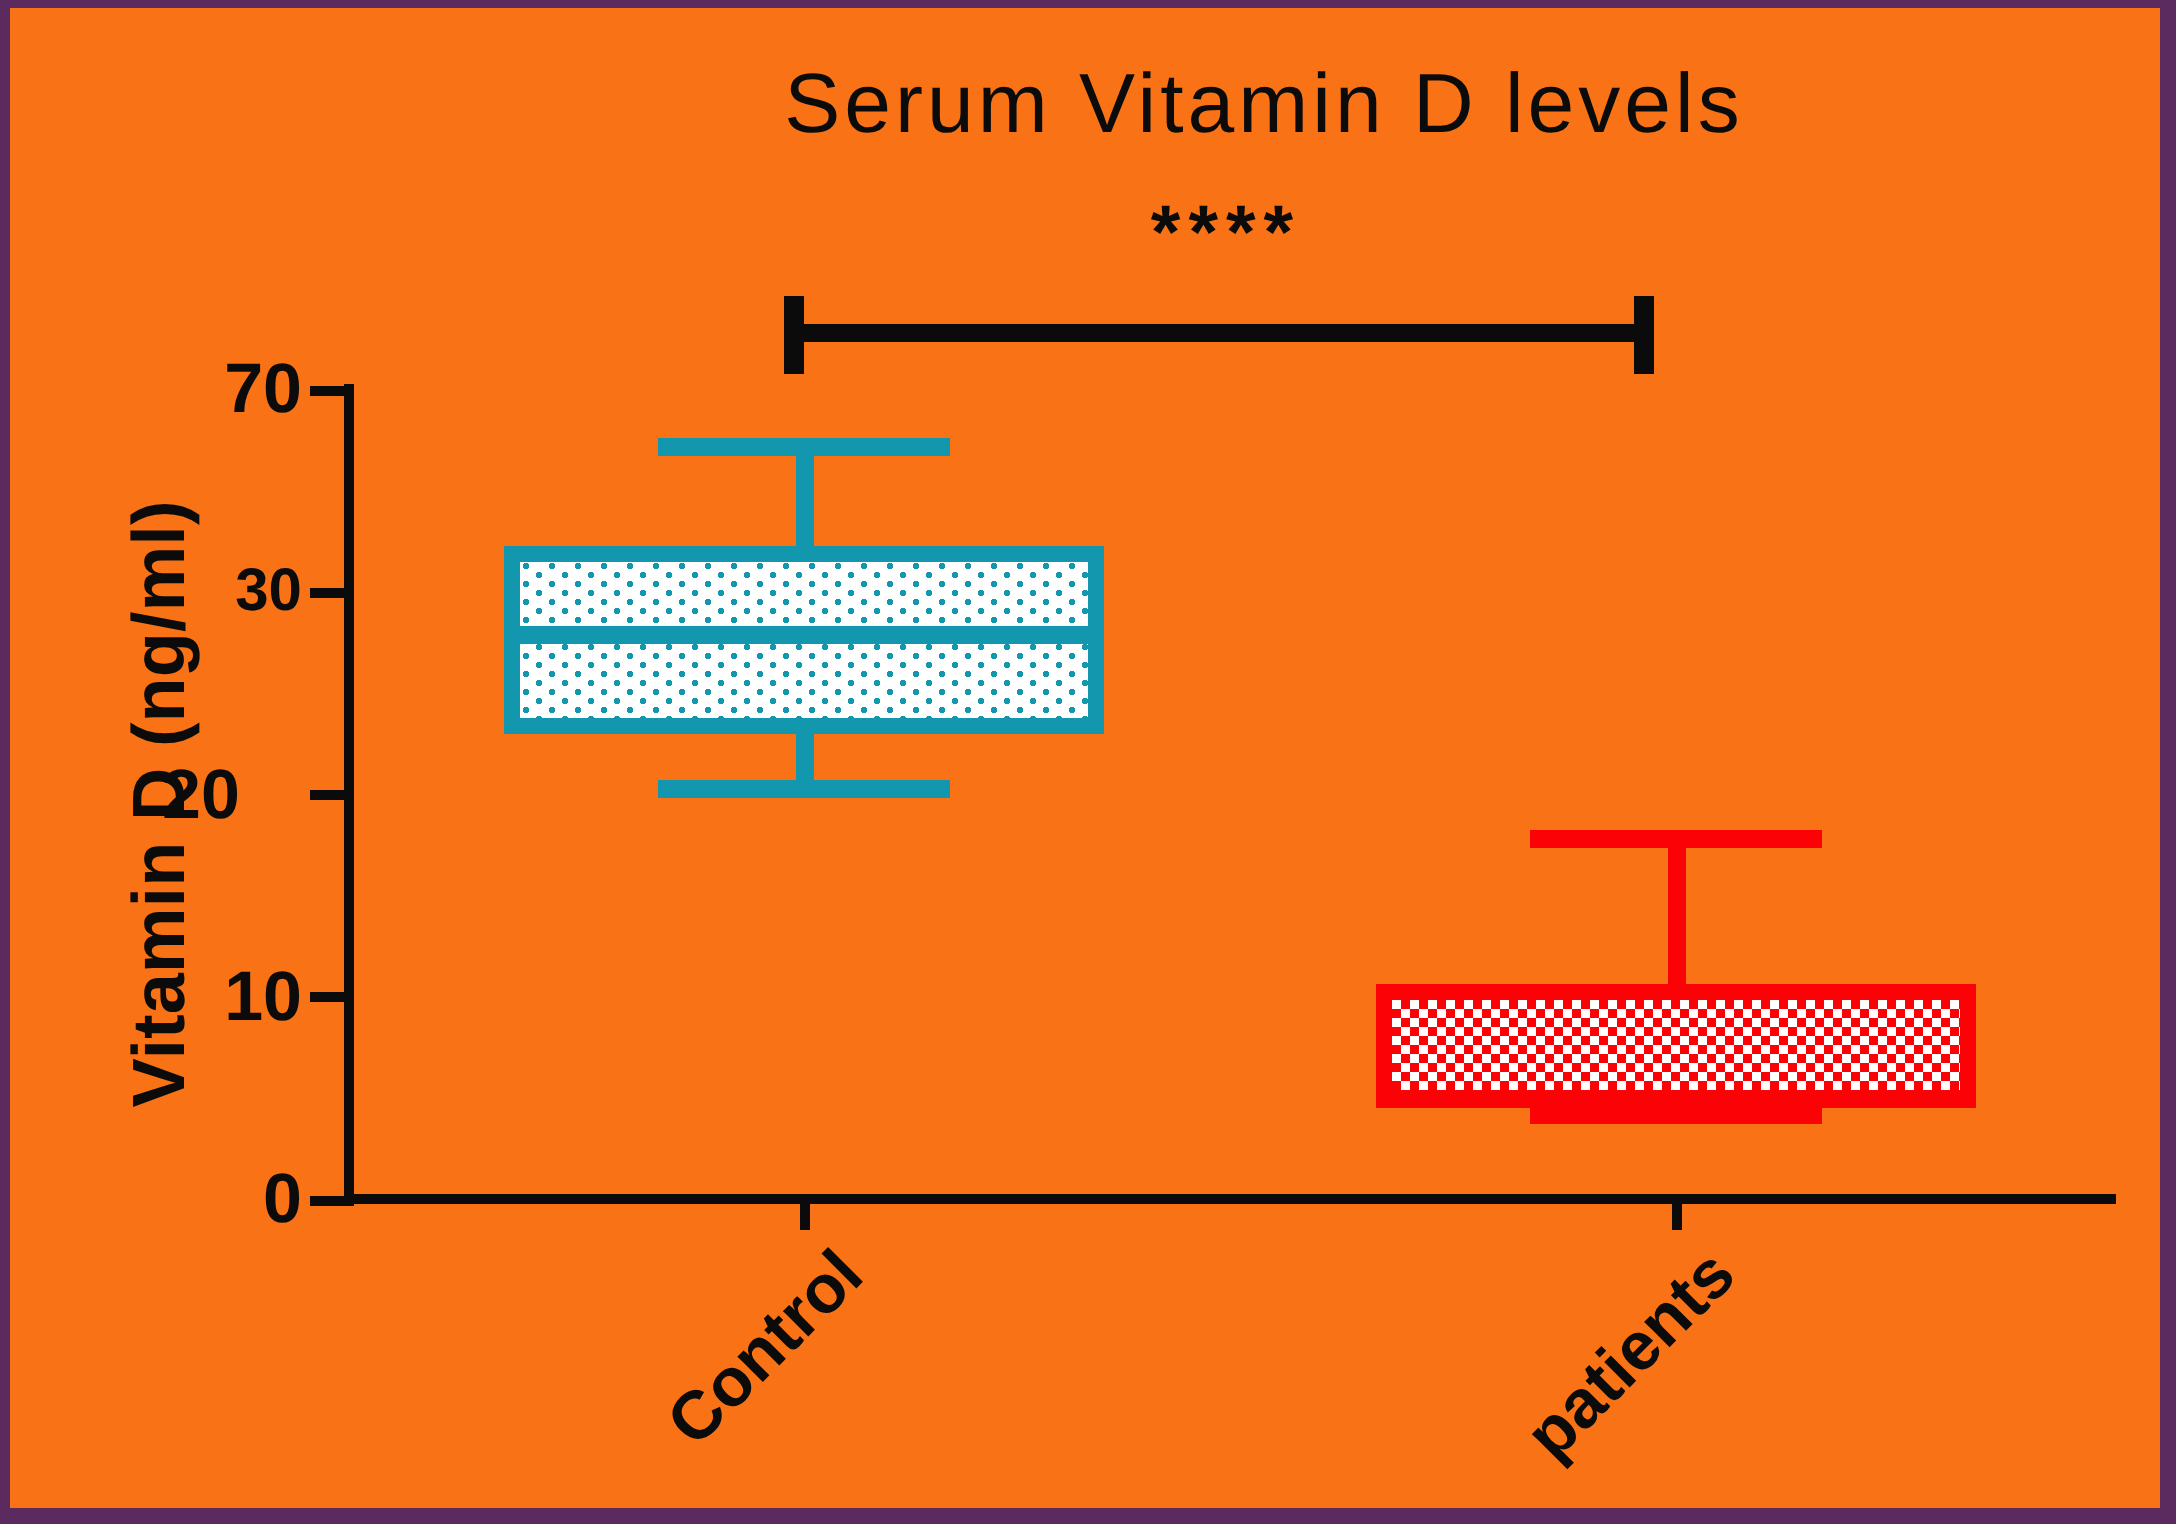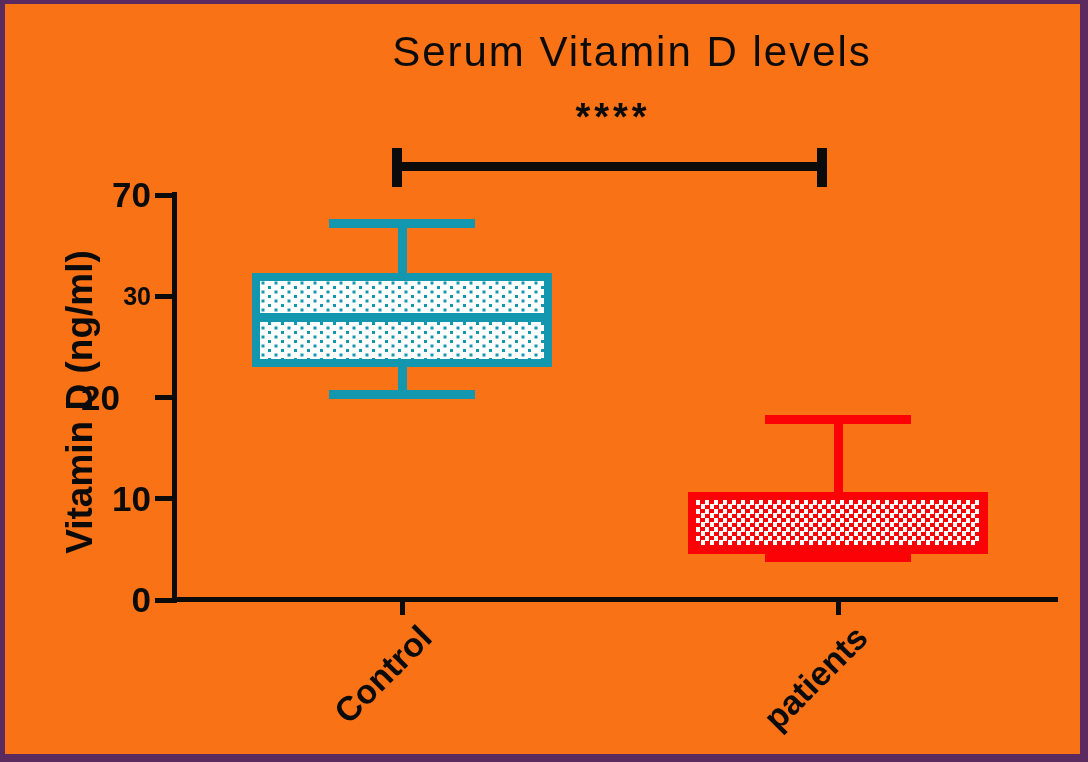--- a/index.html
+++ b/index.html
@@ -66,21 +66,21 @@
   <div class="abs x-axis-line"></div>
 
   <div id="yticks">
       <div style="position: absolute; left: 150px; top: 593.5px; width: 18px; height: 5px; background: rgb(11, 11, 11);"></div>
       <div style="position: absolute; left: 76px; top: 576px; width: 70px; text-align: right; font-size: 35px; font-weight: bold; color: rgb(11, 11, 11); line-height: 40px;">0</div>
       <div style="position: absolute; left: 150px; top: 492.25px; width: 18px; height: 5px; background: rgb(11, 11, 11);"></div>
       <div style="position: absolute; left: 76px; top: 474.75px; width: 70px; text-align: right; font-size: 35px; font-weight: bold; color: rgb(11, 11, 11); line-height: 40px;">10</div>
       <div style="position: absolute; left: 150px; top: 391px; width: 18px; height: 5px; background: rgb(11, 11, 11);"></div>
       <div style="position: absolute; left: 76px; top: 373.5px; width: 70px; font-size: 35px; font-weight: bold; color: rgb(11, 11, 11); line-height: 40px;">20</div>
       <div style="position: absolute; left: 150px; top: 289.75px; width: 18px; height: 5px; background: rgb(11, 11, 11);"></div>
-      <div style="position: absolute; left: 76px; top: 272.25px; width: 70px; text-align: right; font-size: 25px; font-weight: bold; color: rgb(11, 11, 11); line-height: 40px;">30</div>
+      <div style="position: absolute; left: 76px; top: 272.25px; width: 70px; text-align: right; font-size: 30px; font-weight: bold; color: rgb(11, 11, 11); line-height: 40px;">30</div>
       <div style="position: absolute; left: 150px; top: 188.5px; width: 18px; height: 5px; background: rgb(11, 11, 11);"></div>
       <div style="position: absolute; left: 76px; top: 171px; width: 70px; text-align: right; font-size: 35px; font-weight: bold; color: rgb(11, 11, 11); line-height: 40px;">70</div>
     </div>
   <div id="plots">
       <div style="position: absolute; left: 392.5px; top: 219.35px; width: 9px; height: 53.6625px; background: rgb(18, 151, 174);"></div>
       <div style="position: absolute; left: 324px; top: 214.85px; width: 146px; height: 9px; background: rgb(18, 151, 174);"></div>
       <div style="position: absolute; left: 392.5px; top: 359.075px; width: 9px; height: 31.3875px; background: rgb(18, 151, 174);"></div>
       <div style="position: absolute; left: 324px; top: 385.962px; width: 146px; height: 9px; background: rgb(18, 151, 174);"></div>
       <div class="fill-dots" style="position: absolute; left: 247px; top: 269.012px; width: 300px; height: 94.0625px; border: 8px solid rgb(18, 151, 174); box-sizing: border-box;"></div>
       <div style="position: absolute; left: 250px; top: 309.012px; width: 294px; height: 9px; background: rgb(18, 151, 174);"></div>

